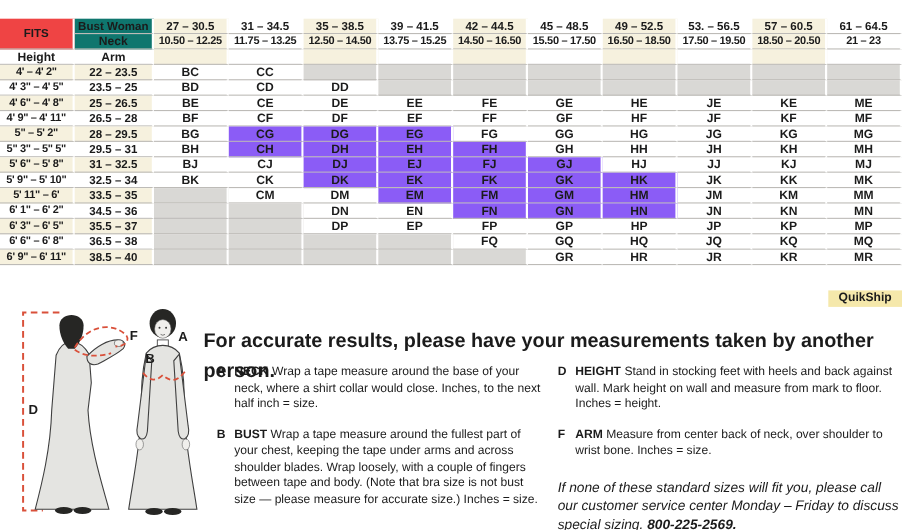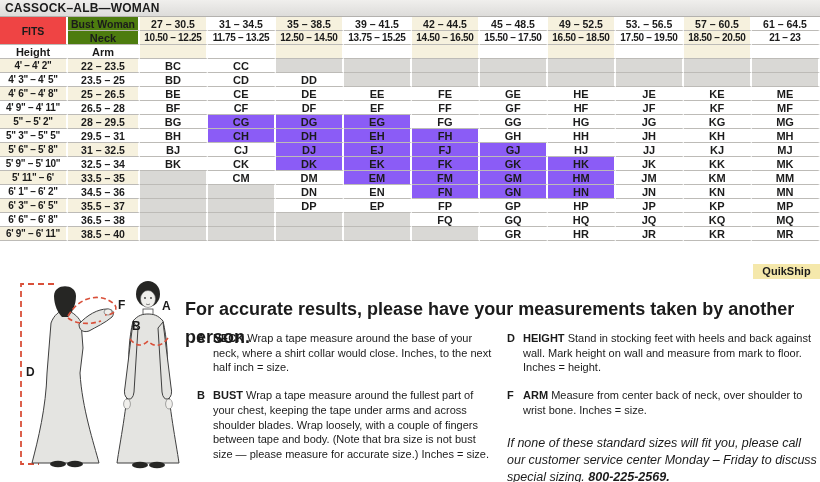--- a/index.html
+++ b/index.html
@@ -23,21 +23,21 @@
   #size-grid td {
     height:14px; padding:0 2px; text-align:center; vertical-align:middle;
     border-right:2px solid #fff; border-bottom:1px solid #bdbbb7;
     white-space:nowrap; overflow:hidden;
   }
   .hdr-bust td { height:18px; font-size:10.5px; }
   .hdr-neck td { height:17px; }
   .hdr-neck .range { font-size:10px; letter-spacing:-0.3px;margin-left:48px; }
   .hdr-measure td { height:11px; }
   .fits { background:#ef4444; text-align:center; }
-  .rowlabel { text-align:right; padding-right:6px; background:#4d7c0f; }
+  .rowlabel { text-align:right; padding-right:6px; background:#0f766e; }
   .cream { background:#f6f1de; }
   .hl { background:#8b5cf6; }
   .gray { background:#d9d8d5; }
   .hcell, .hlabel { text-align:left; padding-left:5px; }
   .hcell { font-size:10px; letter-spacing:-0.3px; }
   .acell { font-size:10.5px;margin-left:20px; }
 
   .quikship {
     position:absolute; left:753px; top:264px; width:67px; height:15px;
     background:#f5e8ab; font-size:11px; font-weight:bold;
@@ -61,21 +61,20 @@
   .note {
     font-style:italic; font-size:12.5px; line-height:1.38; margin-top:17px;
   }
   .note b { font-weight:bold; }
 </style>
 </head>
 <body>
 
 <div id="page">
 
-  <div class="title-bar">CASSOCK–ALB—WOMAN</div>
 
   <table id="size-grid">
     <colgroup>
       <col style="width:68px">
         <col style="width:72px">
       <col style="width:68px">
         <col style="width:68px">
         <col style="width:68px">
         <col style="width:68px">
         <col style="width:68px">

